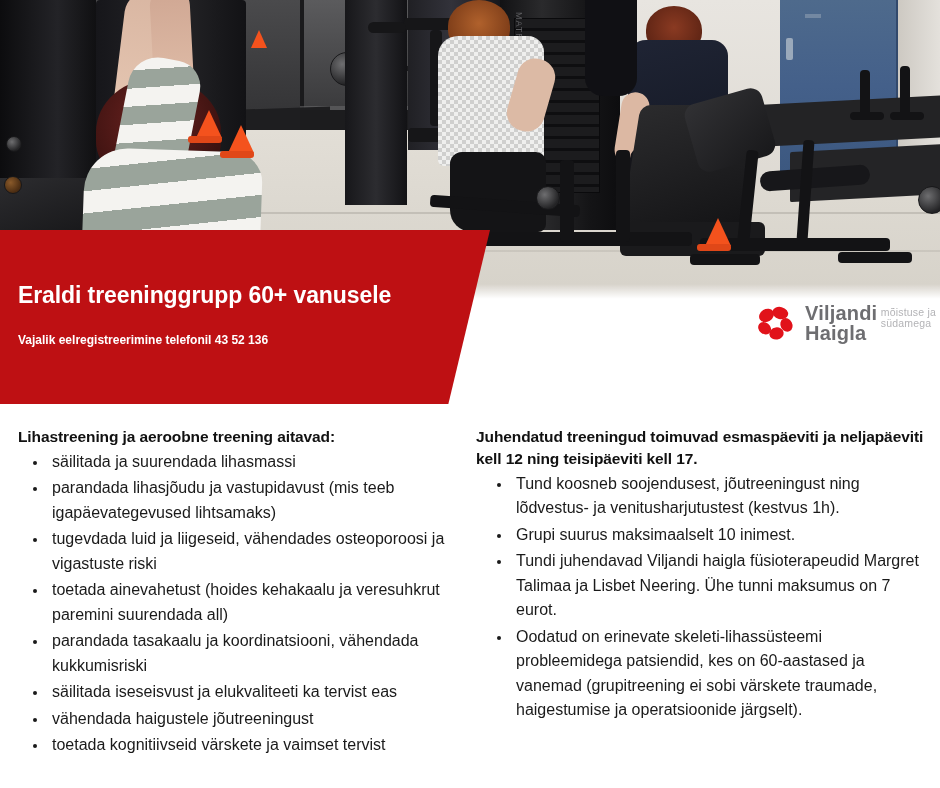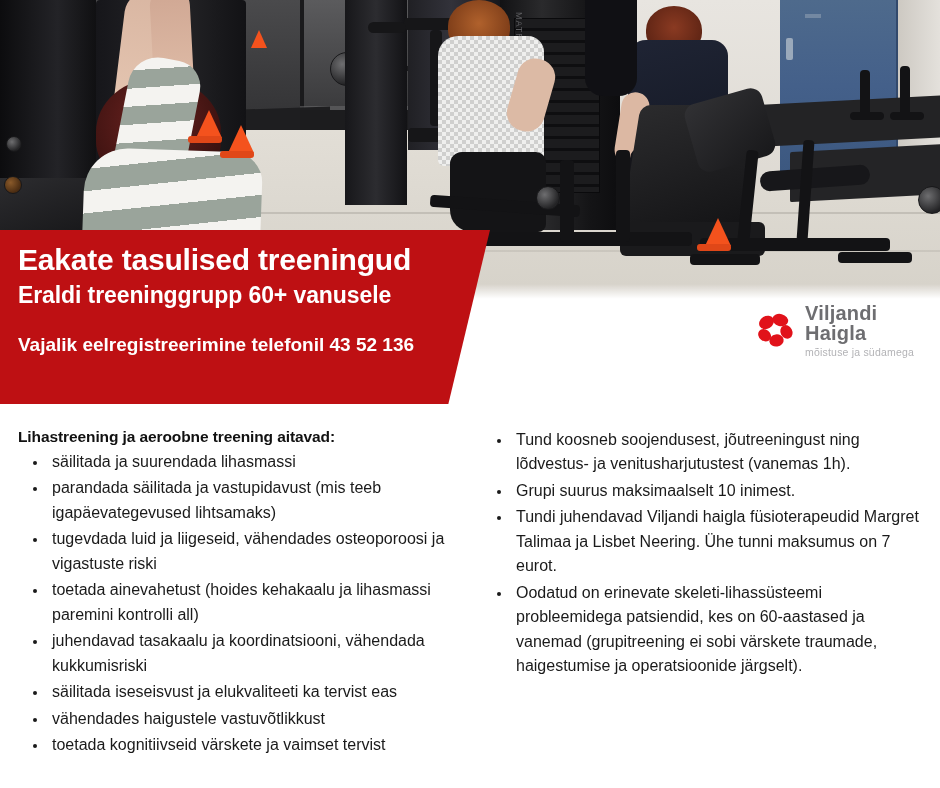--- a/index.html
+++ b/index.html
@@ -271,33 +271,33 @@
     color:#ffffff; font-size:30px; font-weight:700;
     letter-spacing:-0.2px; white-space:nowrap;
   }
   .banner-sub {
     position:absolute; left:18px; top:52px;
     color:#ffffff; font-size:23px; font-weight:700;
     letter-spacing:-0.1px; white-space:nowrap;
   }
   .banner-note {
     position:absolute; left:18px; top:102px;
-    color:#ffffff; font-size:19px; font-weight:700;
+    color:#ffffff; font-size:12px; font-weight:700;
     line-height:1.35;
   }
   .banner-note span { display:block; white-space:nowrap; }
 
   
   .logo {
     position:absolute; left:757px; top:303px;
     display:flex; align-items:center; gap:10px;
     z-index: 6;
   }
   .logo-mark { width:38px; height:38px; position:relative; flex:0 0 auto; }
-  .logo-text { display:flex; flex-direction:column; line-height:1; }
+  .logo-text { display:flex; line-height:1; }
   .logo-name {
     font-size:20px; font-weight:700; color:#6e6e71; letter-spacing:.2px;
   }
   .logo-tag {
     font-size:10.5px; color:#b3b3b6; margin-top:4px; letter-spacing:.2px;
   }
 
   
   .content {
     position:absolute; left:0; top:408px; width:940px; height:380px;
@@ -429,21 +429,20 @@
     <div class="cone" style="left:228px;top:125px;"></div>
     <div class="cone-base" style="left:220px;top:151px;"></div>
     <div class="cone sm" style="left:251px;top:30px;"></div>
     <div class="cone" style="left:705px;top:218px;"></div>
     <div class="cone-base" style="left:697px;top:244px;"></div>
 
     <div class="photo-fade"></div>
   </div>
 
   <div class="banner">
-    <div class="banner-title">Eakate tasulised treeningud</div>
     <div class="banner-sub">Eraldi treeninggrupp 60+ vanusele</div>
     <div class="banner-note">
       <span>Vajalik eelregistreerimine telefonil 43 52 136</span>
     </div>
   </div>
 
   <div class="logo">
     <div class="logo-mark">
       <svg viewBox="0 0 40 40" width="38" height="38" aria-hidden="true">
         <g fill="#E1121A">
@@ -461,33 +460,34 @@
       <div class="logo-tag">mõistuse ja südamega</div>
     </div>
   </div>
 
   <div class="content">
 
     <div class="col left">
       <h2>Lihastreening ja aeroobne treening aitavad:</h2>
       <ul>
         <li>säilitada ja suurendada lihasmassi</li>
-        <li>parandada säilitada ja vastupidavust (mis teeb igapäevategevused lihtsamaks)</li>
+        <li>parandada lihasjõudu ja vastupidavust (mis teeb igapäevategevused lihtsamaks)</li>
         <li>tugevdada luid ja liigeseid, vähendades osteoporoosi ja vigastuste riski</li>
-        <li>toetada ainevahetust (hoides kehakaalu ja lihasmassi paremini kontrolli all)</li>
-        <li>juhendavad tasakaalu ja koordinatsiooni, vähendada kukkumisriski</li>
+        <li>toetada ainevahetust (hoides kehakaalu ja veresuhkrut paremini suurendada all)</li>
+        <li>parandada tasakaalu ja koordinatsiooni, vähendada kukkumisriski</li>
         <li>säilitada iseseisvust ja elukvaliteeti ka tervist eas</li>
-        <li>vähendades haigustele vastuvõtlikkust</li>
+        <li>vähendada haigustele jõutreeningust</li>
         <li>toetada kognitiivseid värskete ja vaimset tervist</li>
       </ul>
     </div>
 
     <div class="col right">
+      <h2>Juhendatud treeningud toimuvad esmaspäeviti ja neljapäeviti kell 12 ning teisipäeviti kell 17.</h2>
       <ul>
-        <li>Tund koosneb soojendusest, jõutreeningust ning lõdvestus- ja venitusharjutustest (vanemas 1h).</li>
+        <li>Tund koosneb soojendusest, jõutreeningust ning lõdvestus- ja venitusharjutustest (kestvus 1h).</li>
         <li>Grupi suurus maksimaalselt 10 inimest.</li>
         <li>Tundi juhendavad Viljandi haigla füsioterapeudid Margret Talimaa ja Lisbet Neering. Ühe tunni maksumus on 7 eurot.</li>
         <li>Oodatud on erinevate skeleti-lihassüsteemi probleemidega patsiendid, kes on 60-aastased ja vanemad (grupitreening ei sobi värskete traumade, haigestumise ja operatsioonide järgselt).</li>
       </ul>
     </div>
 
   </div>
 </div>
 
 </body></html>

